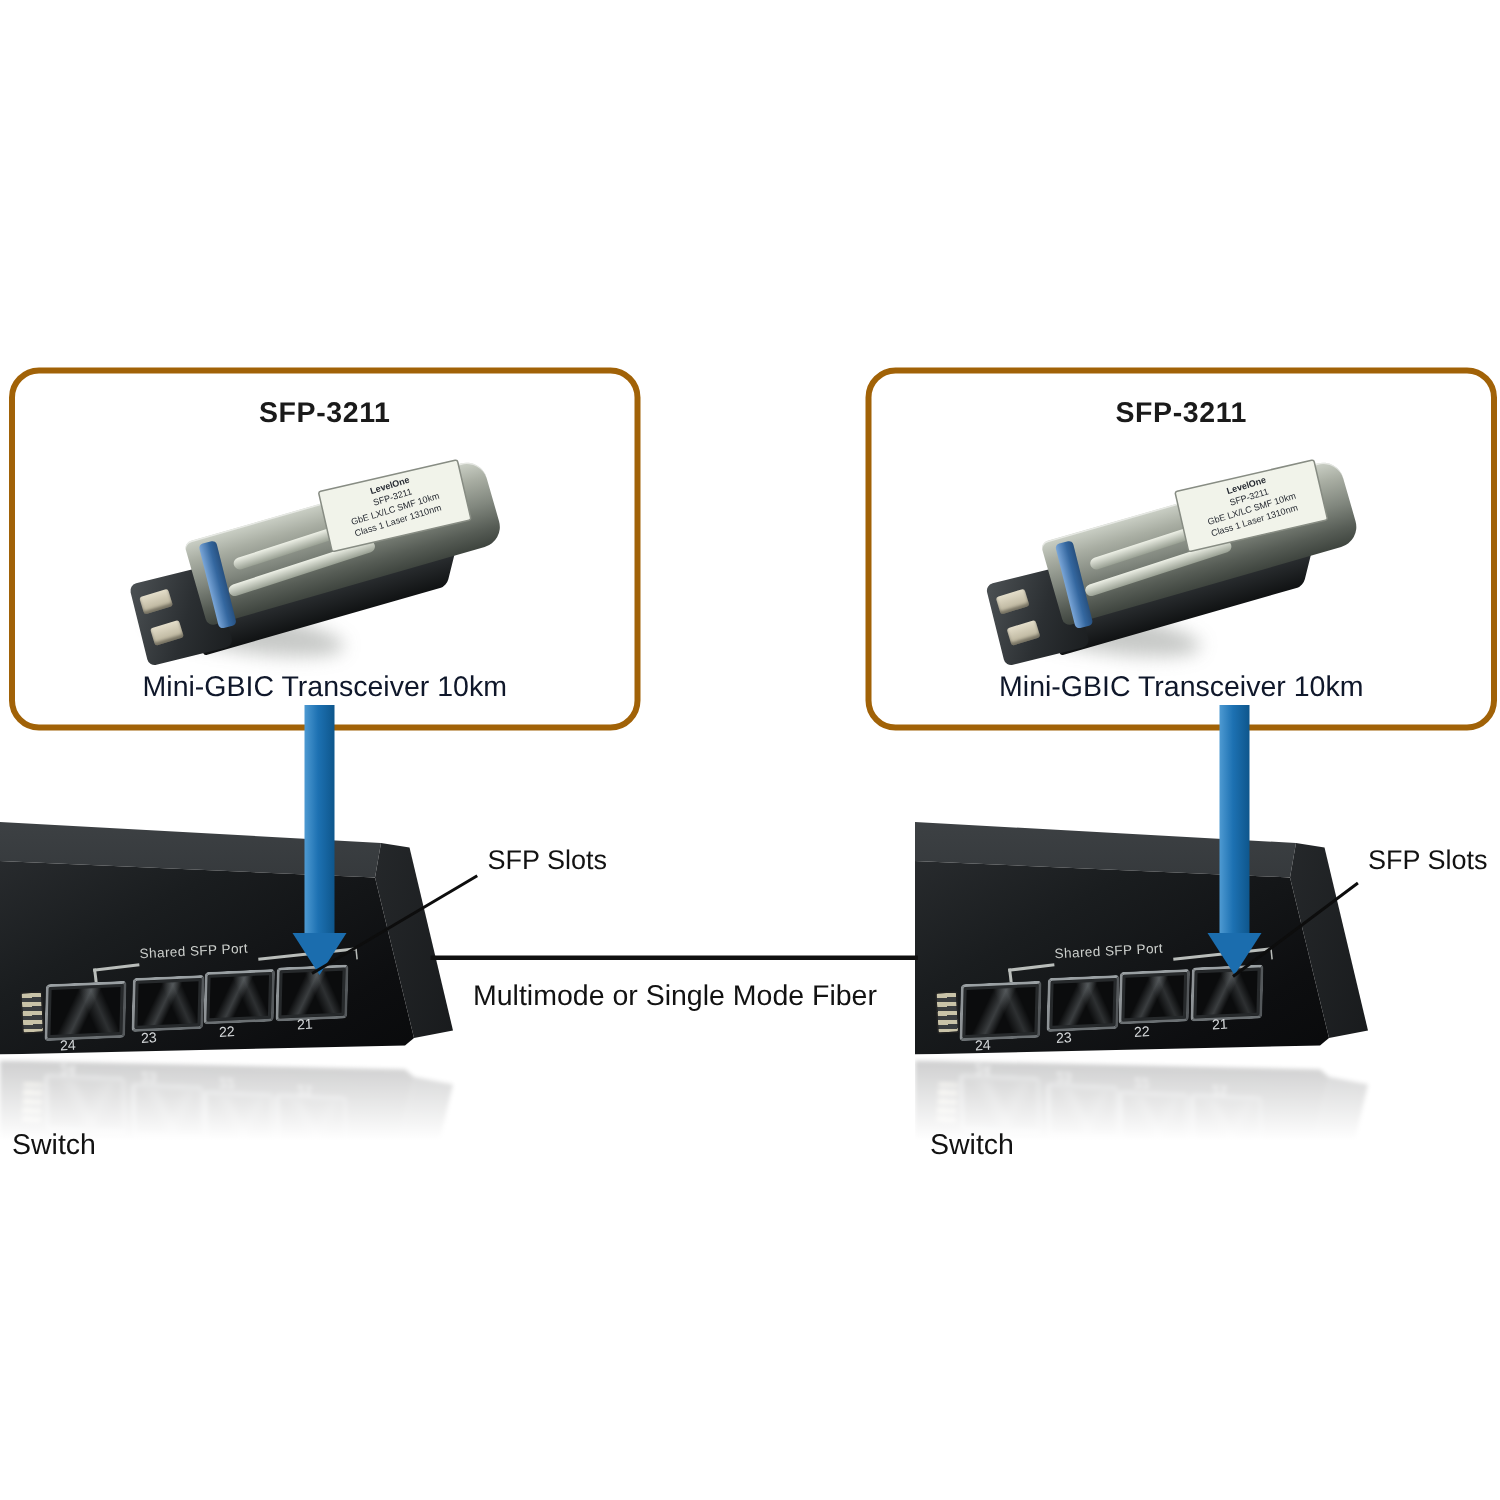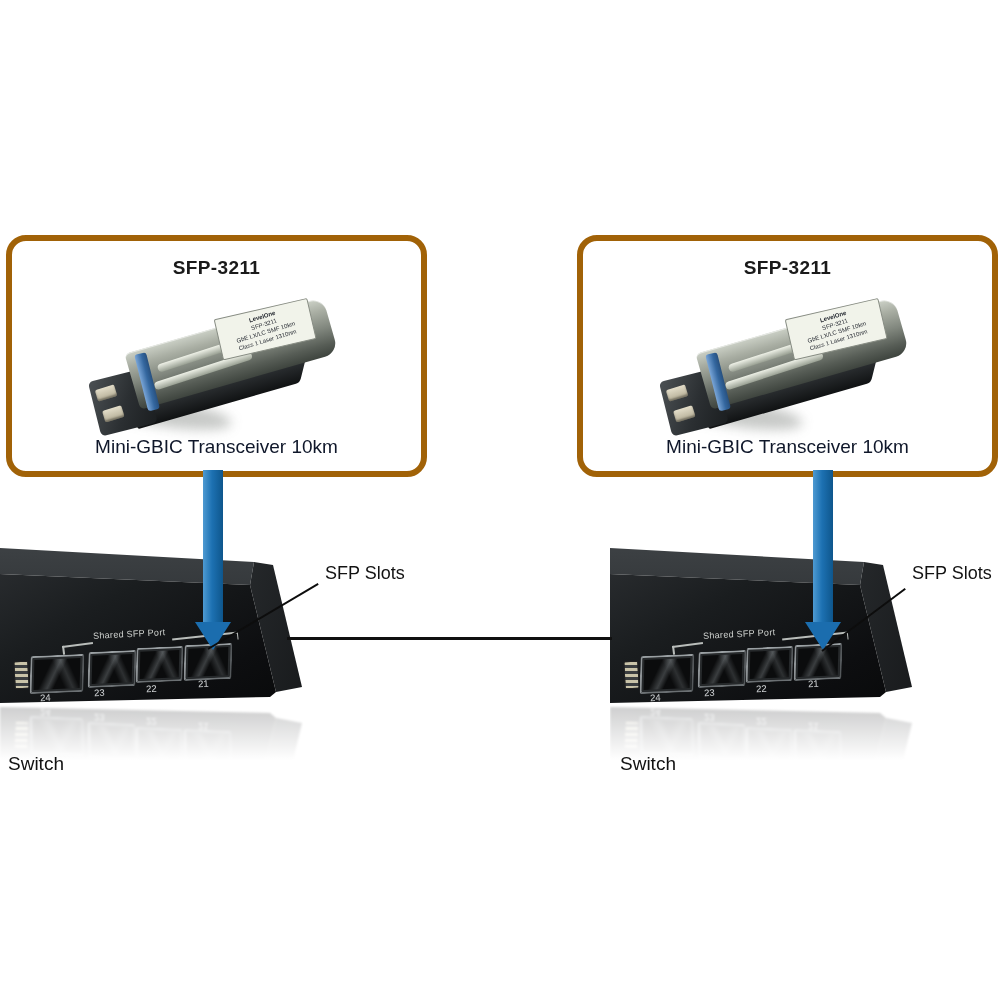--- a/index.html
+++ b/index.html
@@ -1,21 +1,21 @@
 <!DOCTYPE html>
 <html><head>
 <meta charset="utf-8">
 <style>
   * { margin:0; padding:0; box-sizing:border-box; }
   html,body { width:1000px; height:1000px; background:#fff; font-family:"Liberation Sans", sans-serif; }
   .stage { position:relative; width:1000px; height:1000px; background:#fff; overflow:hidden; }
 
   
-  .panel { position:absolute; top:235px; width:421px; height:242px;
-           border:6px solid #a16207; border-radius:20px; background:#fff; }
+  .panel { position:absolute; top:245px; width:421px; height:242px;
+           border:4px solid #a16207; border-radius:20px; background:#fff; }
   .panel.pl { left:6px; } .panel.pr { left:577px; }
   .panel-title { margin-top:16px; text-align:center; font-size:19px; font-weight:bold;
                  color:#1a1a1a; letter-spacing:.4px; }
   .panel-caption { position:absolute; bottom:13px; width:100%; text-align:center;
                    font-size:19px; color:#0f172a; }
 
   
   .module-wrap { position:absolute; left:80px; top:56px; width:266px; height:152px; }
   .m-shadow { position:absolute; left:10px; top:104px; width:130px; height:26px;
               background:rgba(70,75,70,.30); border-radius:50%; filter:blur(6px);
@@ -246,16 +246,17 @@
       <div class="port-num n22">22</div>
       <div class="port-num n21">21</div>
     </div>
     </div>
 
   <div class="slots-label ll">SFP Slots</div>
   <div class="slots-label lr">SFP Slots</div>
   <div class="pointer ptl"></div>
   <div class="pointer ptr"></div>
   <div class="fiber-line"></div>
+  <div class="fiber-label">Multimode or Single Mode Fiber</div>
   <div class="switch-caption cl">Switch</div>
   <div class="switch-caption cr">Switch</div>
 
 </div>
 
 </body></html>

